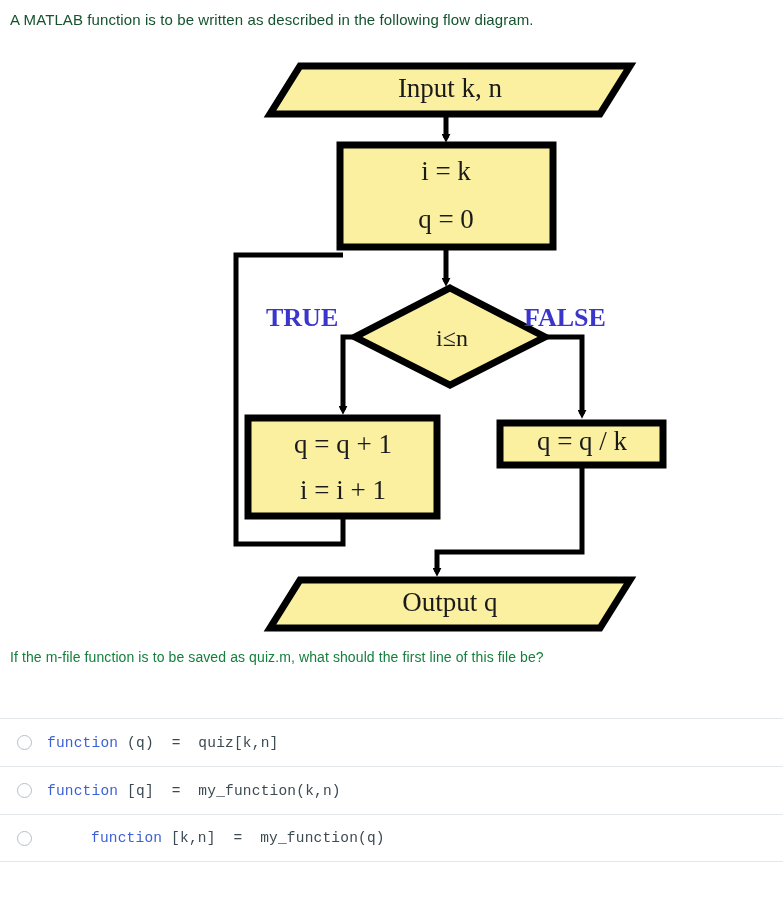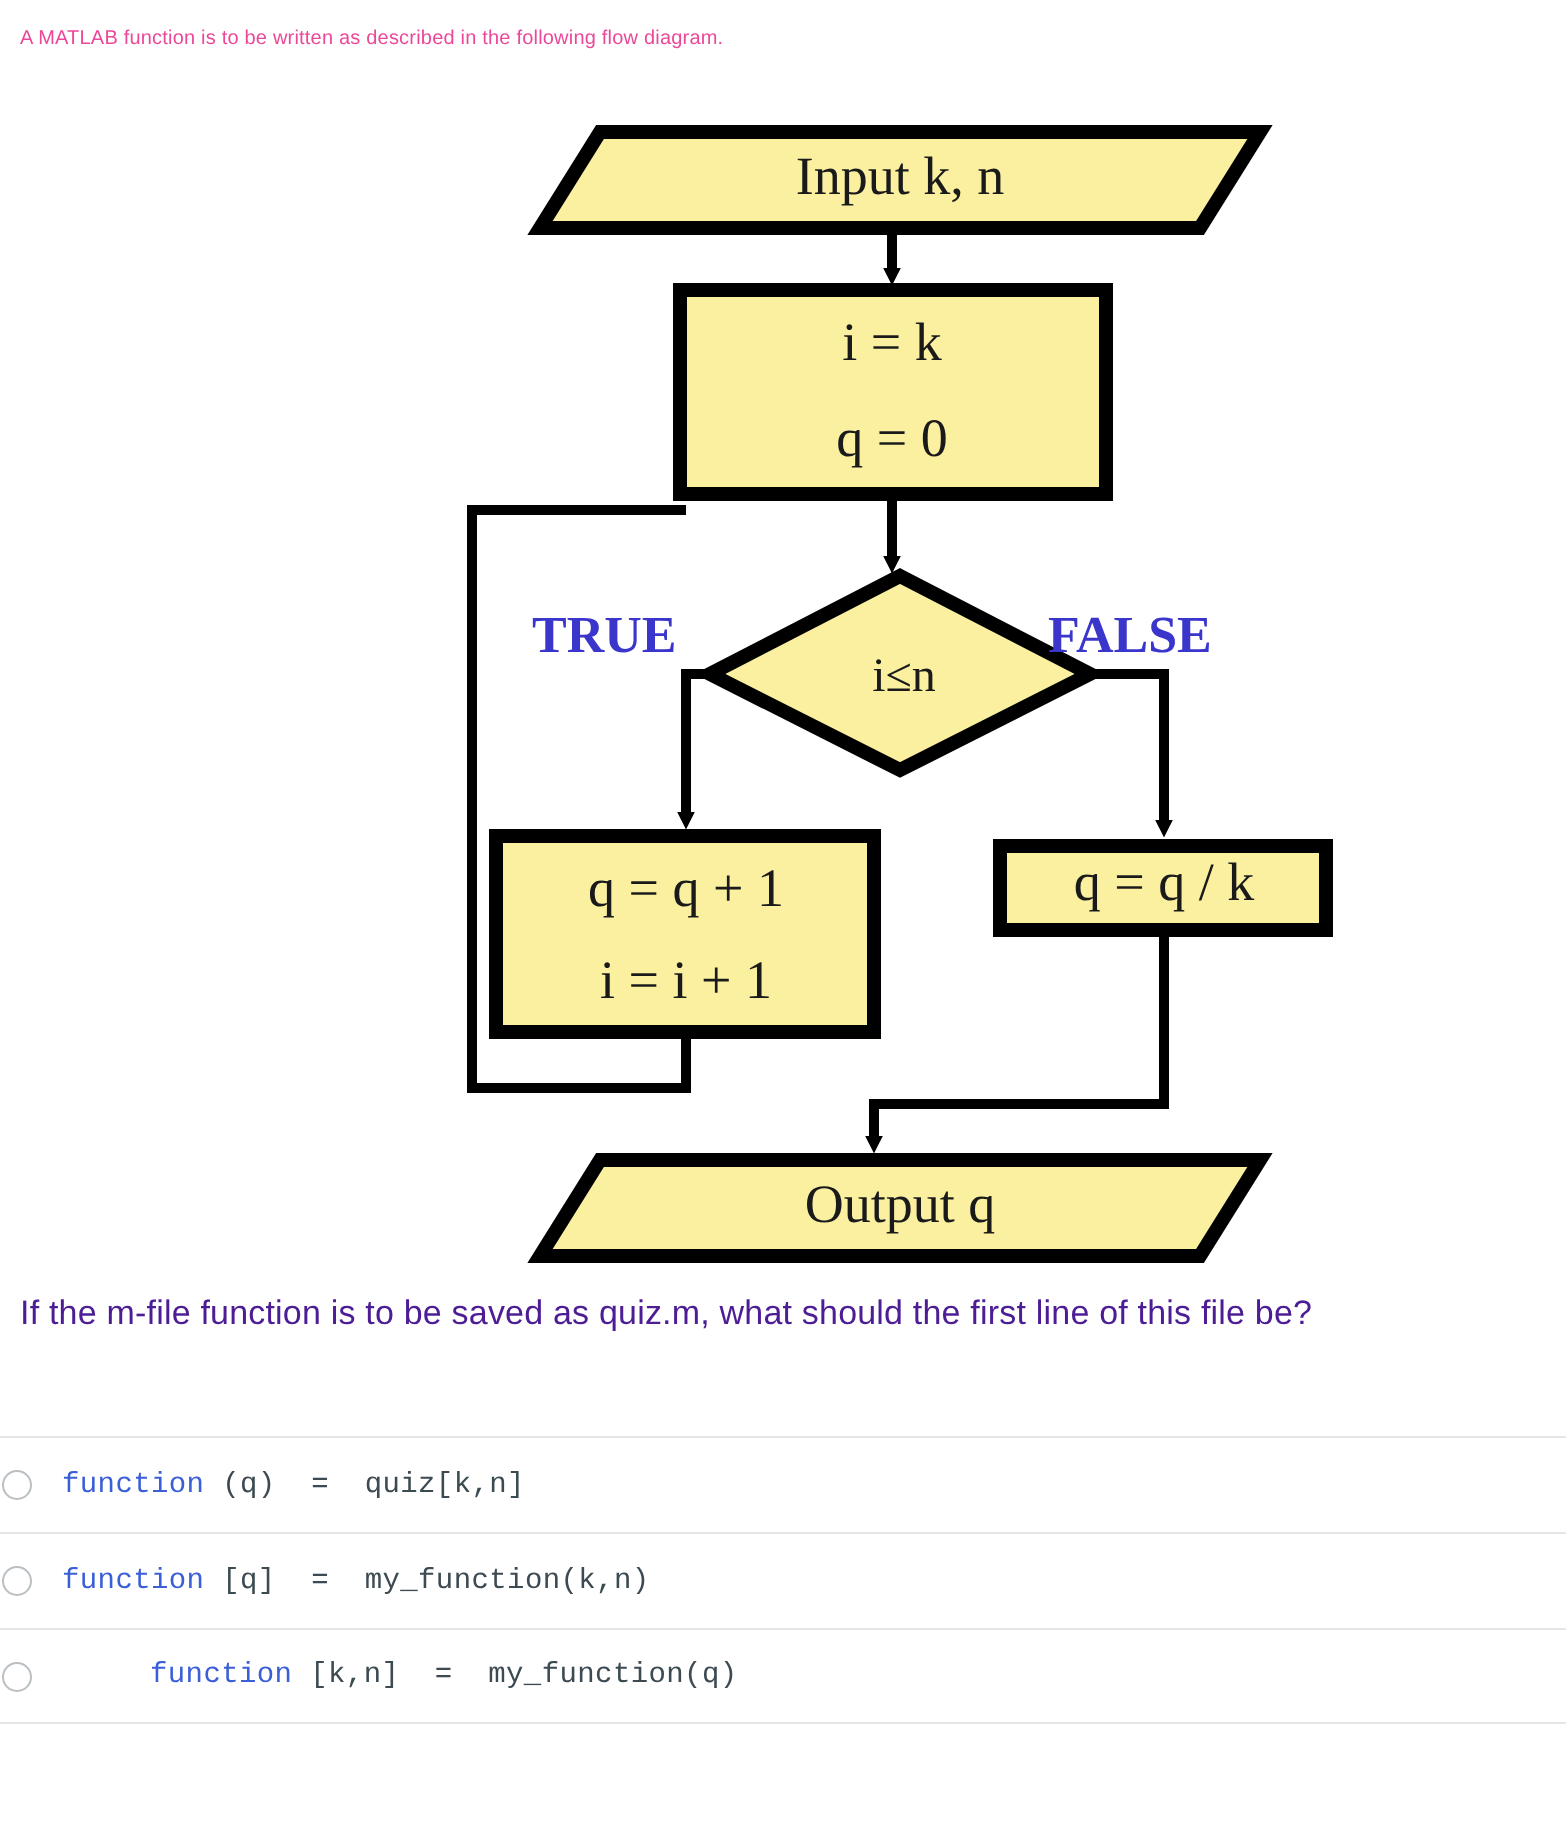--- a/index.html
+++ b/index.html
@@ -15,33 +15,33 @@
     position: relative;
     overflow: hidden;
   }
 
   
   .prompt-text {
     position: absolute;
     left: 10px;
     top: 9px;
     width: 760px;
-    font-size: 10px;
+    font-size: 15px;
     line-height: 22px;
-    color: #ec4899;
+    color: #14532d;
     letter-spacing: 0.1px;
   }
   .question-text {
     position: absolute;
     left: 10px;
     top: 646px;
     width: 766px;
-    font-size: 17px;
+    font-size: 14px;
     line-height: 22px;
-    color: #4c1d95;
+    color: #15803d;
     letter-spacing: 0.1px;
   }
 
   
   .diagram {
     position: absolute;
     left: 0;
     top: 52px;
     width: 668px;
     height: 580px;
@@ -80,21 +80,21 @@
     left: 0;
     top: 718px;
     width: 783px;
   }
   .option-row {
     position: relative;
     height: 48px;
     border-top: 1px solid #e4e7e9;
     display: flex;
     align-items: center;
-    padding-left: 1px;
+    padding-left: 17px;
     box-sizing: border-box;
   }
   .option-row:first-child { border-top: 1px solid #e4e7e9; }
   .option-row:last-child  { border-bottom: 1px solid #e4e7e9; gap: 44px; }
 
   .radio {
     width: 13px;
     height: 13px;
     border: 1.4px solid #b9bfc3;
     border-radius: 50%;

